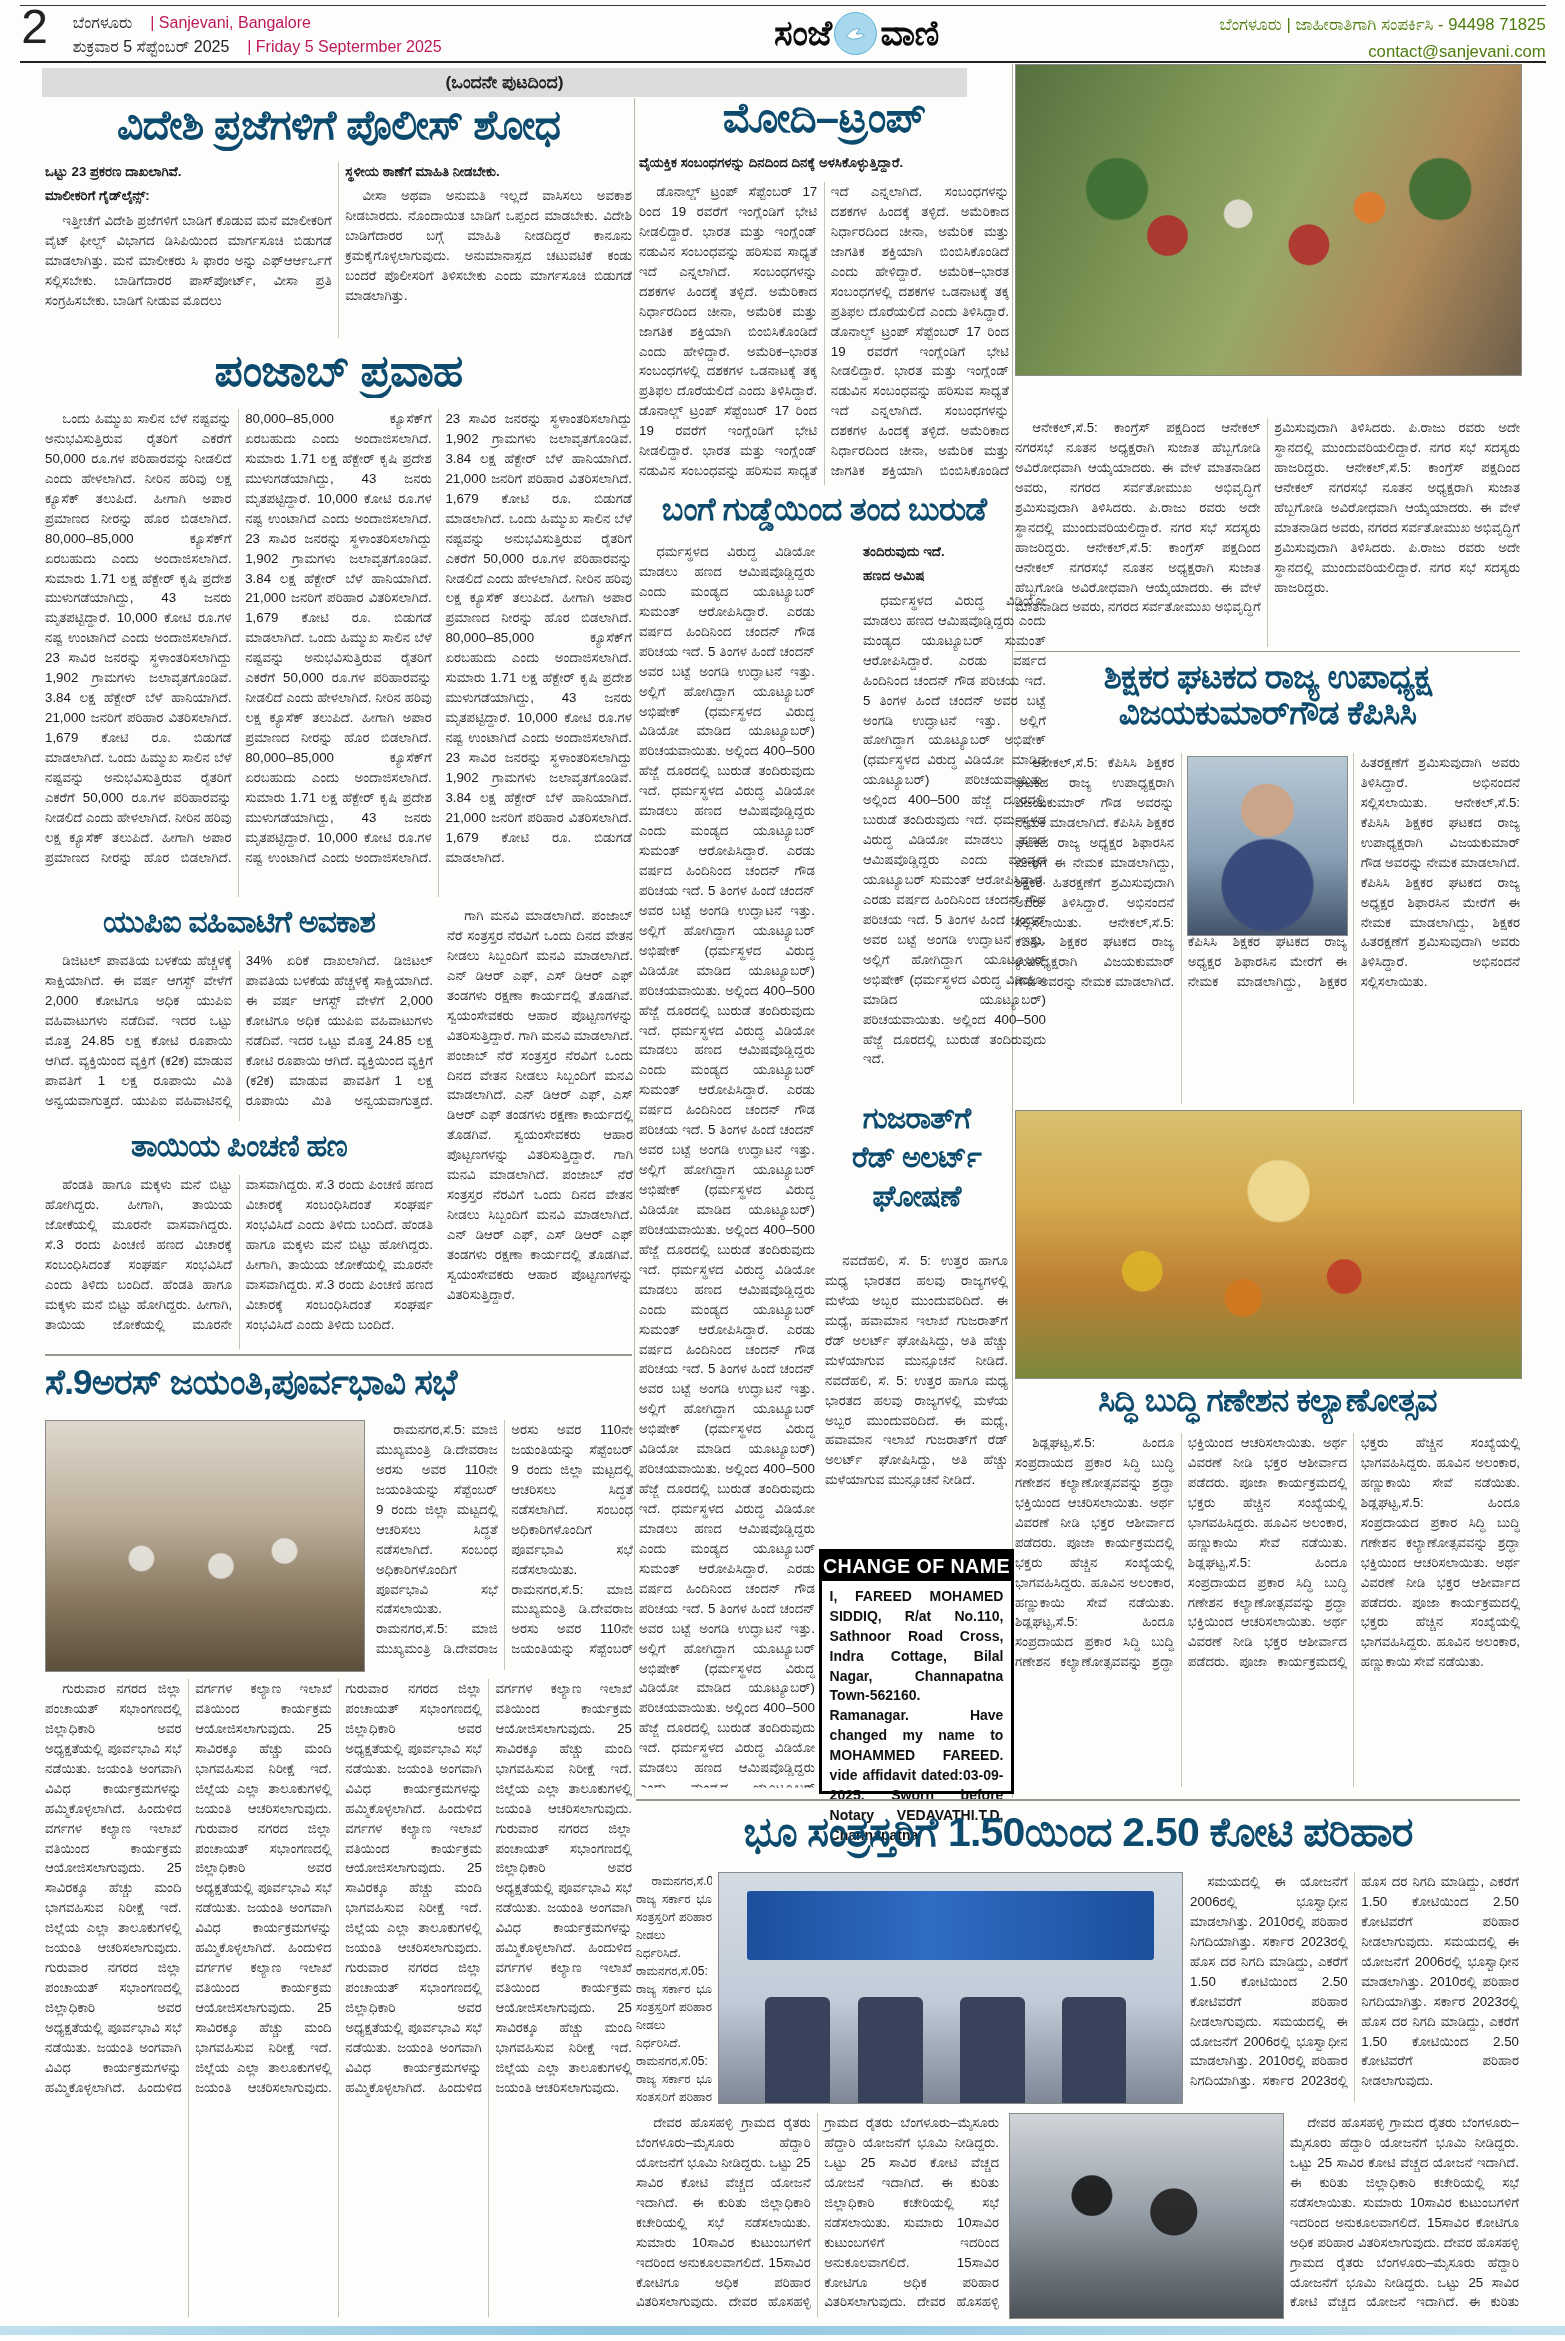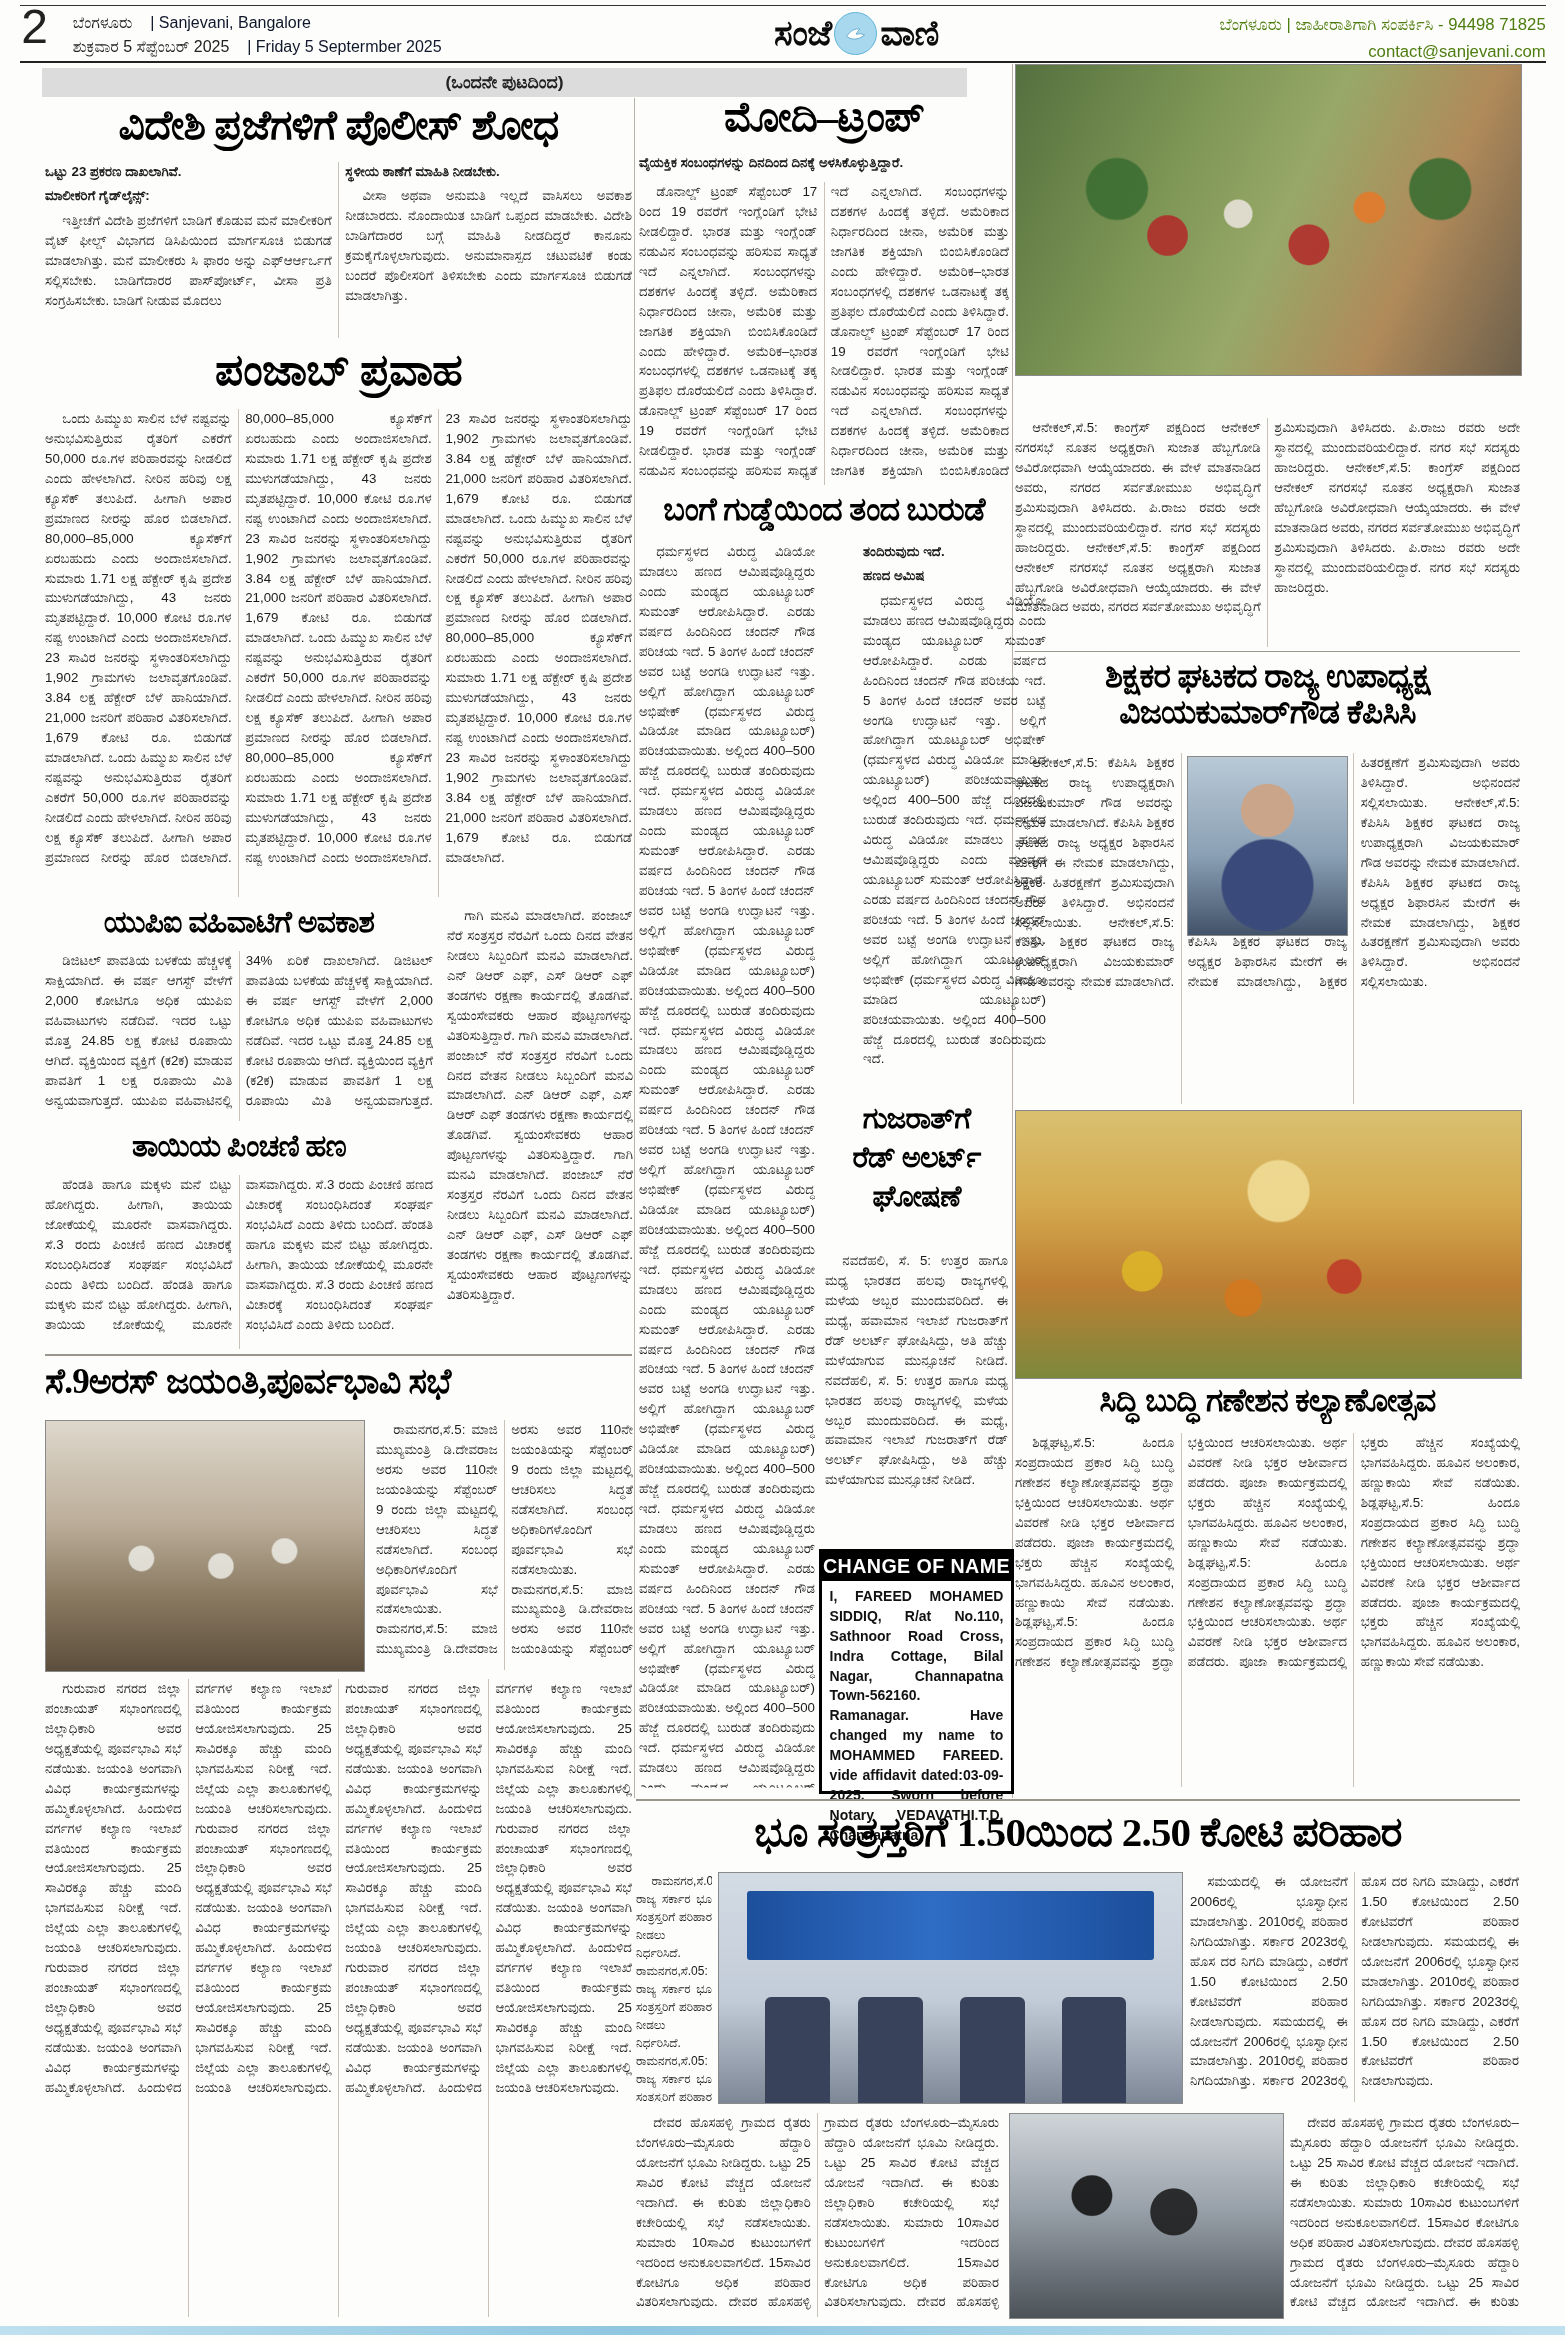--- a/index.html
+++ b/index.html
@@ -7,32 +7,32 @@
     position:relative;width:1565px;height:2342px;margin:0 auto;
     background:#fdfdfb;color:#111;
     font-family:"Liberation Sans","DejaVu Sans",sans-serif;
     overflow:hidden;
   }
   
   .rule-top{position:absolute;left:19.7px;top:4.5px;width:1526px;height:1.5px;background:#333;}
   .masthead{position:absolute;left:19.7px;top:7.6px;width:1526px;height:51px;}
   .pageno{position:absolute;left:1.5px;top:-4.5px;font-size:48px;font-weight:400;color:#222;line-height:1;}
   .mh-left{position:absolute;left:53px;top:3px;font-size:16px;color:#222;line-height:1.5;}
-  .mh-left .en{color:#0f172a;}
+  .mh-left .en{color:#be185d;}
   .logo{position:absolute;left:738px;top:3px;width:197px;height:45px;display:flex;align-items:center;justify-content:center;}
   .logo-txt{font-size:35px;font-weight:800;color:#0c0c0c;letter-spacing:-0.8px;}
   .logo-circle{width:41px;height:41px;border-radius:50%;background:#a8d8ee;border:1.5px solid #5fb3d9;display:flex;align-items:center;justify-content:center;margin:0 3px;}
   .mh-right{position:absolute;right:0;top:4.5px;text-align:right;font-size:16.7px;color:#4d7c0f;line-height:1.6;}
   .rule-mast{position:absolute;left:19.7px;top:61px;width:1526px;height:2.3px;background:#222;}
   
   .contbar{position:absolute;left:42px;top:68px;width:925px;height:29px;background:#dcdcdc;
     display:flex;align-items:center;justify-content:center;font-size:17.4px;font-weight:700;color:#222;}
   
   .abs{position:absolute;overflow:hidden;}
-  .hl{font-weight:800;color:#000000;text-align:center;line-height:1.08;letter-spacing:-0.8px;font-family:Liberation Serif, serif;}
+  .hl{font-weight:800;color:#0c4a6e;text-align:center;line-height:1.08;letter-spacing:-0.8px;font-family:Liberation Sans, sans-serif;}
   .hl-left{text-align:left;}
   .body-txt{font-size:13.3px;line-height:1.5;text-align:justify;color:#1b1b1b;}
   .body-txt p{margin:0 0 4.5px 0;text-indent:1.3em;}
   .cols2{column-count:2;column-gap:13.6px;column-rule:0.8px solid #c9c2b8;}
   .cols3{column-count:3;column-gap:13.6px;column-rule:0.8px solid #c9c2b8;}
   .cols4{column-count:4;column-gap:13.6px;column-rule:0.8px solid #c9c2b8;}
   .lead-b{font-weight:700;text-indent:0 !important;}
   .subhead{font-weight:800;text-align:left;text-indent:0 !important;margin:3px 0 4.5px 0 !important;}
   .vrule{position:absolute;width:0.8px;background:#b9b2a8;}
   .hrule{position:absolute;height:1.5px;background:#9a958d;}

